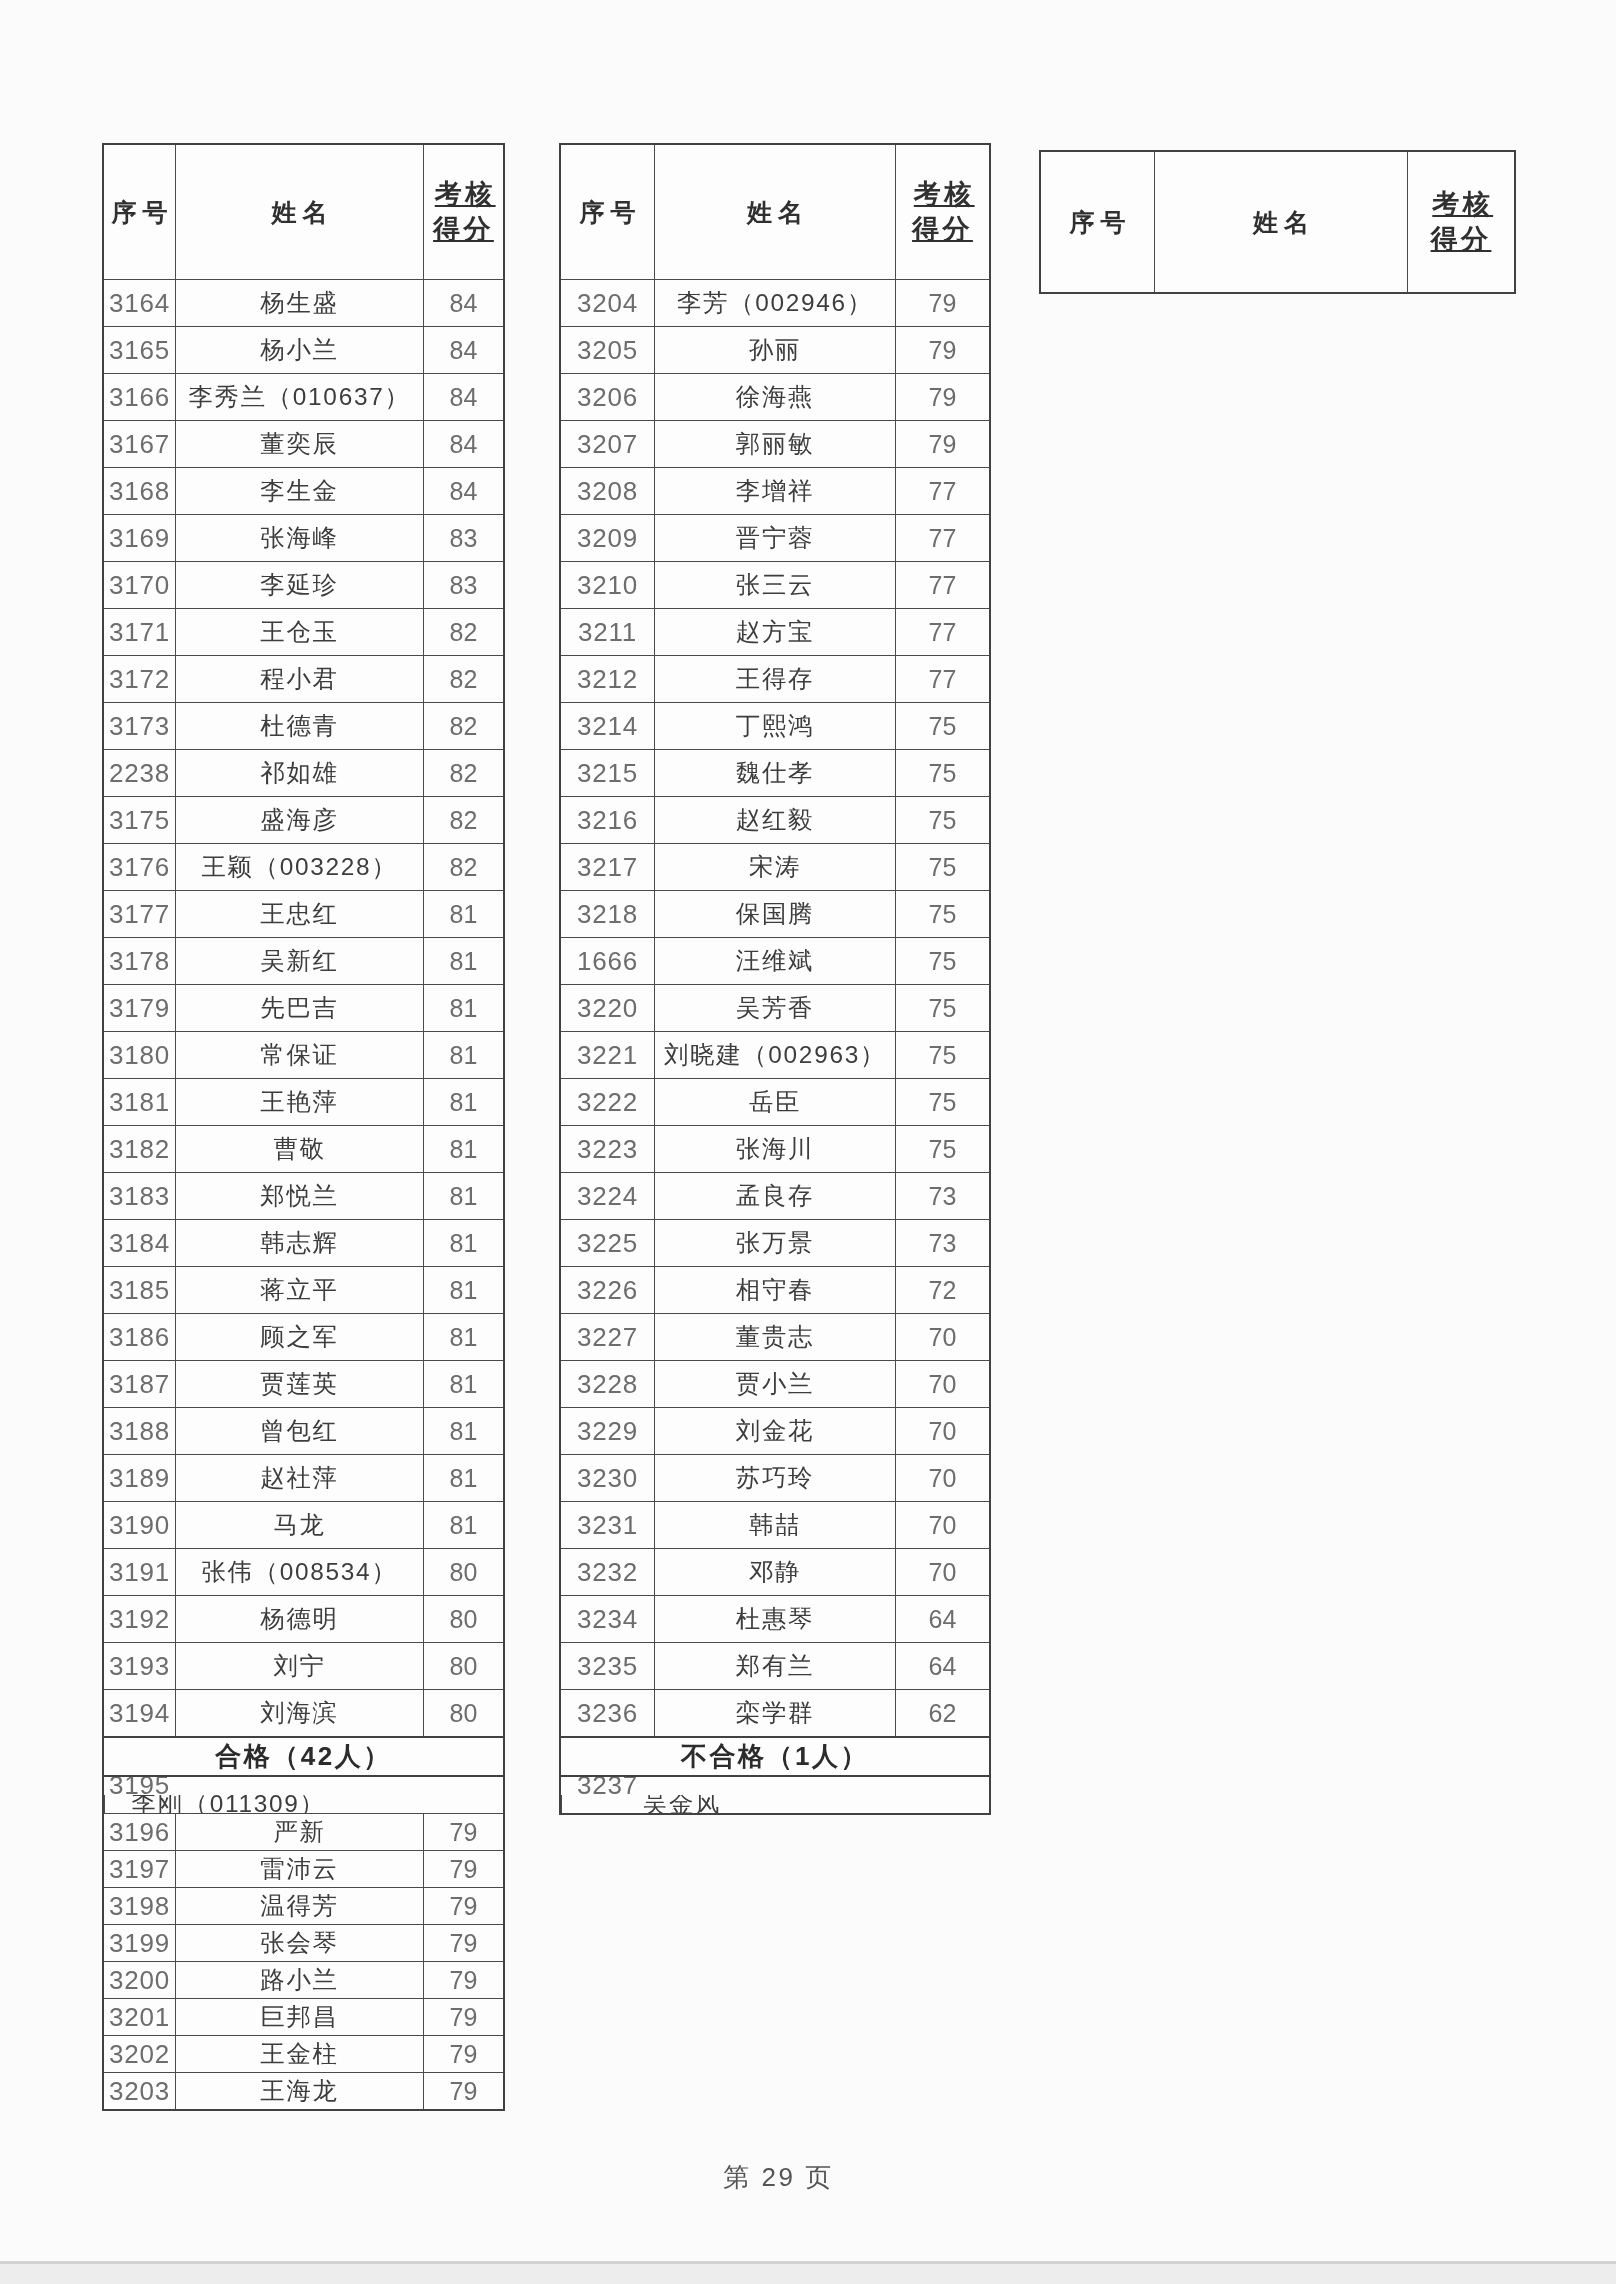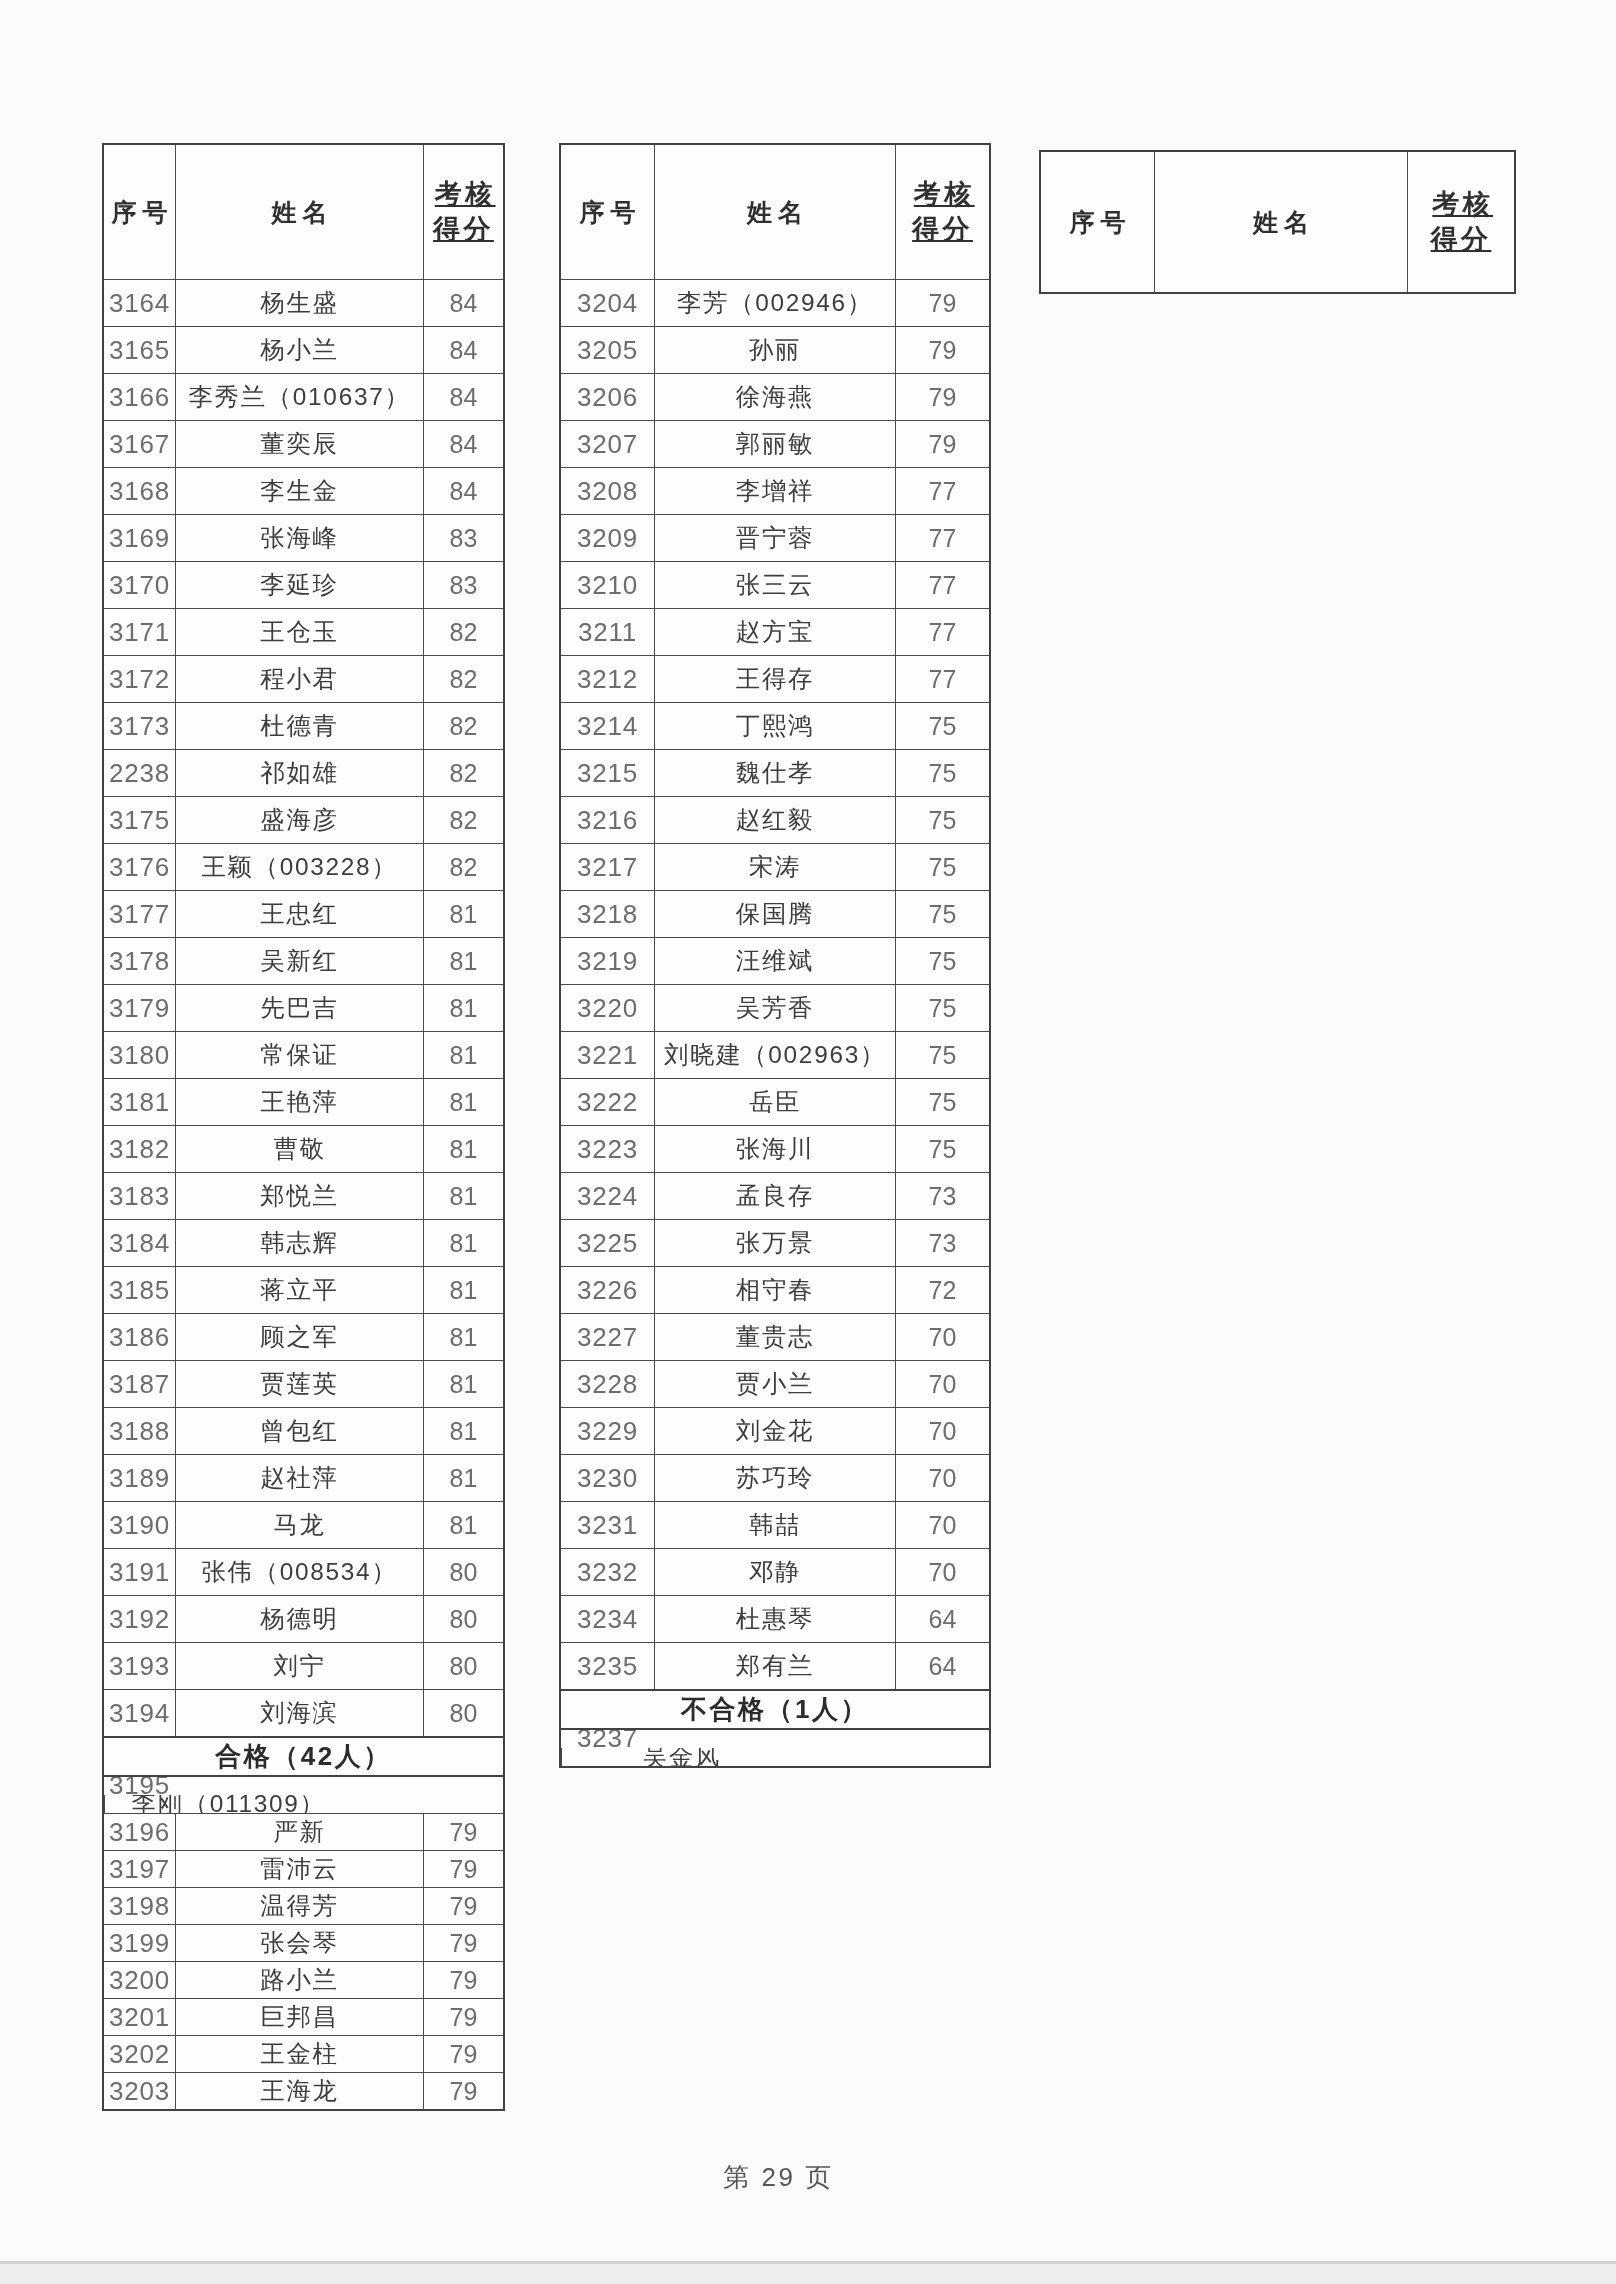--- a/index.html
+++ b/index.html
@@ -656,21 +656,21 @@
         </div>
         <div class="tcell c-n">
           <div class="pname">保国腾</div>
         </div>
         <div class="tcell c-s">
           <div class="pscore">75</div>
         </div>
       </div>
       <div class="trow drow">
         <div class="tcell c-i">
-          <div class="serial">3219</div>
+          <div class="serial">1666</div>
         </div>
         <div class="tcell c-n">
           <div class="pname">汪维斌</div>
         </div>
         <div class="tcell c-s">
           <div class="pscore">75</div>
         </div>
       </div>
       <div class="trow drow">
         <div class="tcell c-i">
@@ -828,20 +828,31 @@
       </div>
       <div class="trow drow">
         <div class="tcell c-i">
           <div class="serial">3235</div>
         </div>
         <div class="tcell c-n">
           <div class="pname">郑有兰</div>
         </div>
         <div class="tcell c-s">
           <div class="pscore">64</div>
+        </div>
+      </div>
+      <div class="trow drow">
+        <div class="tcell c-i">
+          <div class="serial">3236</div>
+        </div>
+        <div class="tcell c-n">
+          <div class="pname">栾学群</div>
+        </div>
+        <div class="tcell c-s">
+          <div class="pscore">62</div>
         </div>
       </div>
       <div class="trow brow">
         <div class="banner-cell">不合格（1人）</div>
       </div>
       <div class="trow crow">
         <div class="tcell c-i">
           <div class="serial">3237</div>
         </div>
         <div class="tcell c-n">

